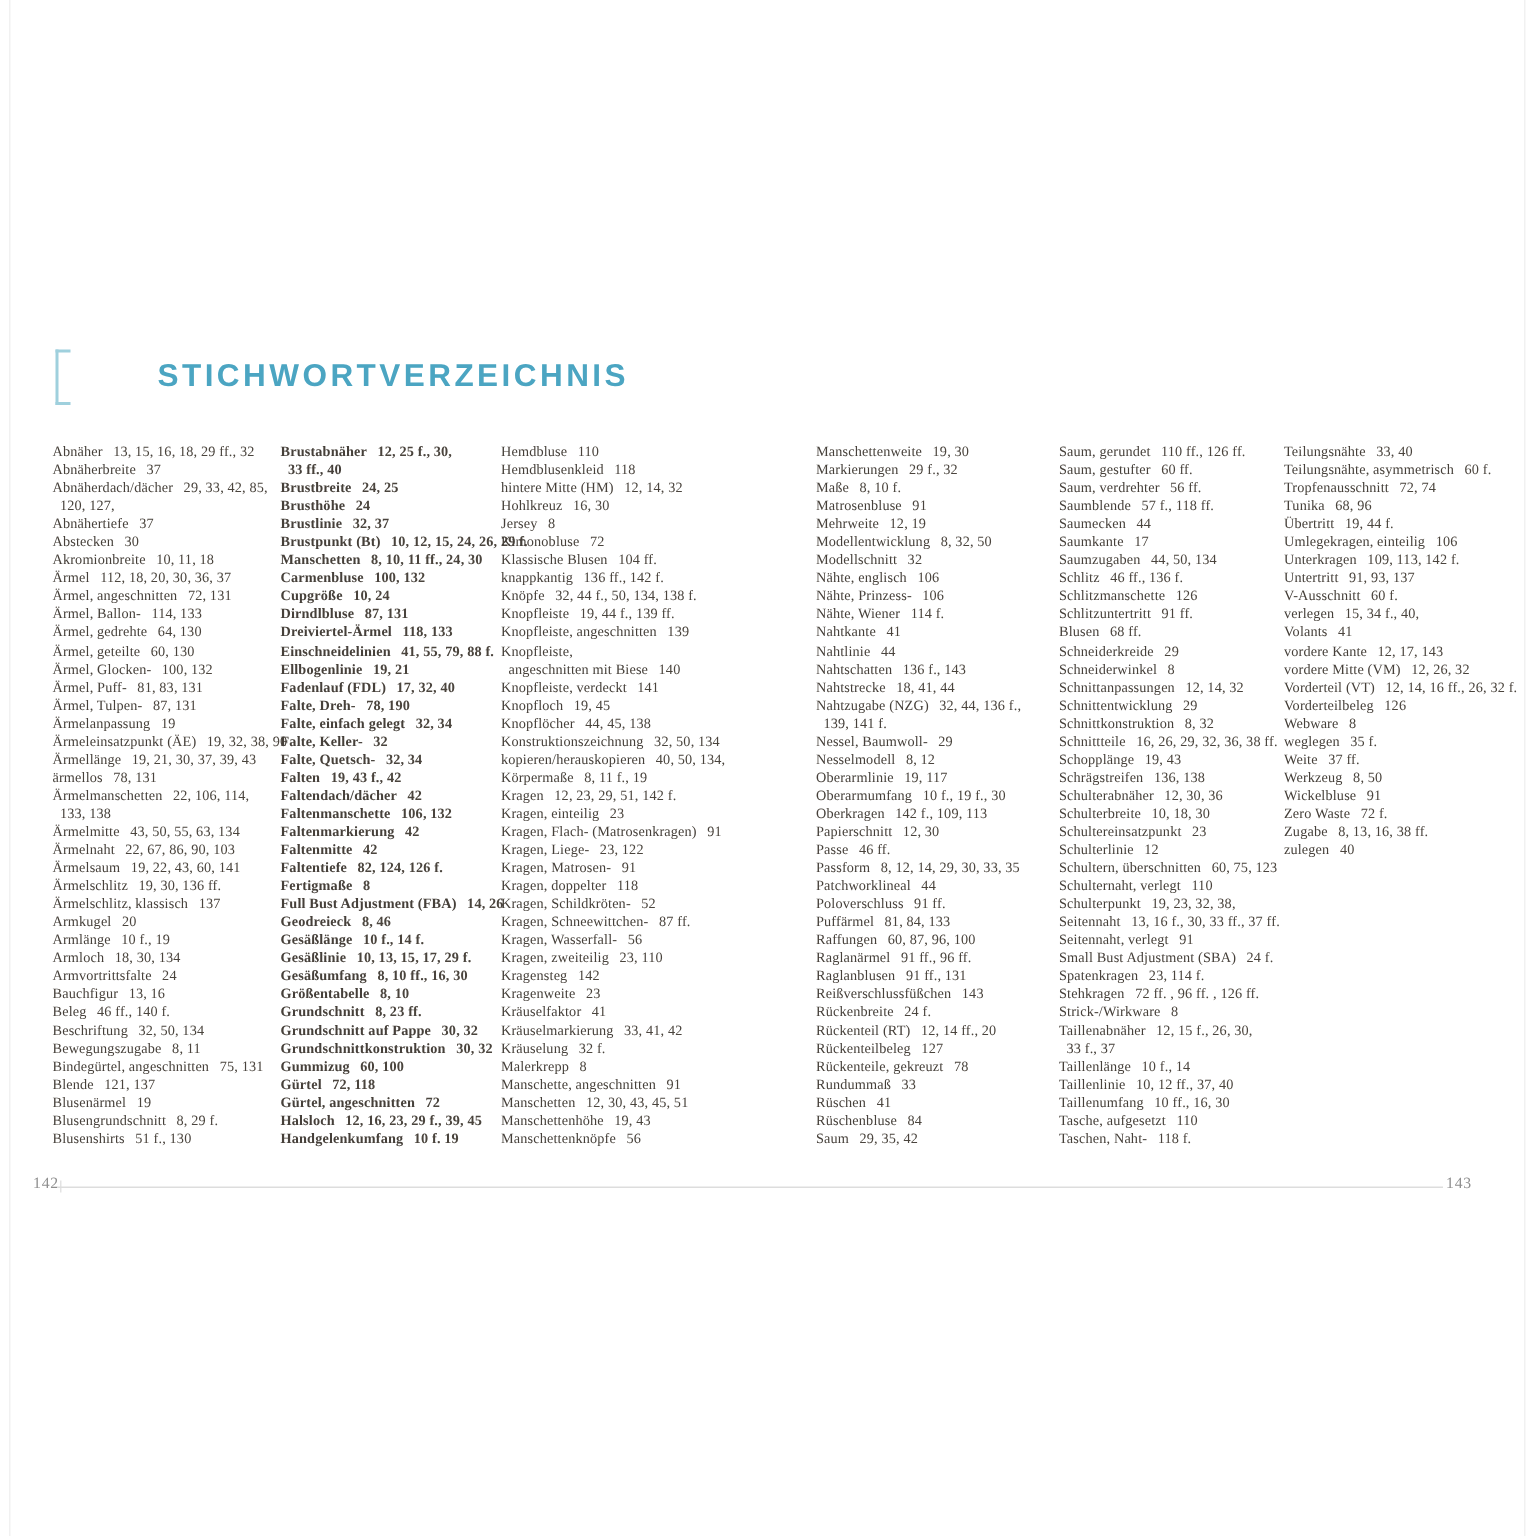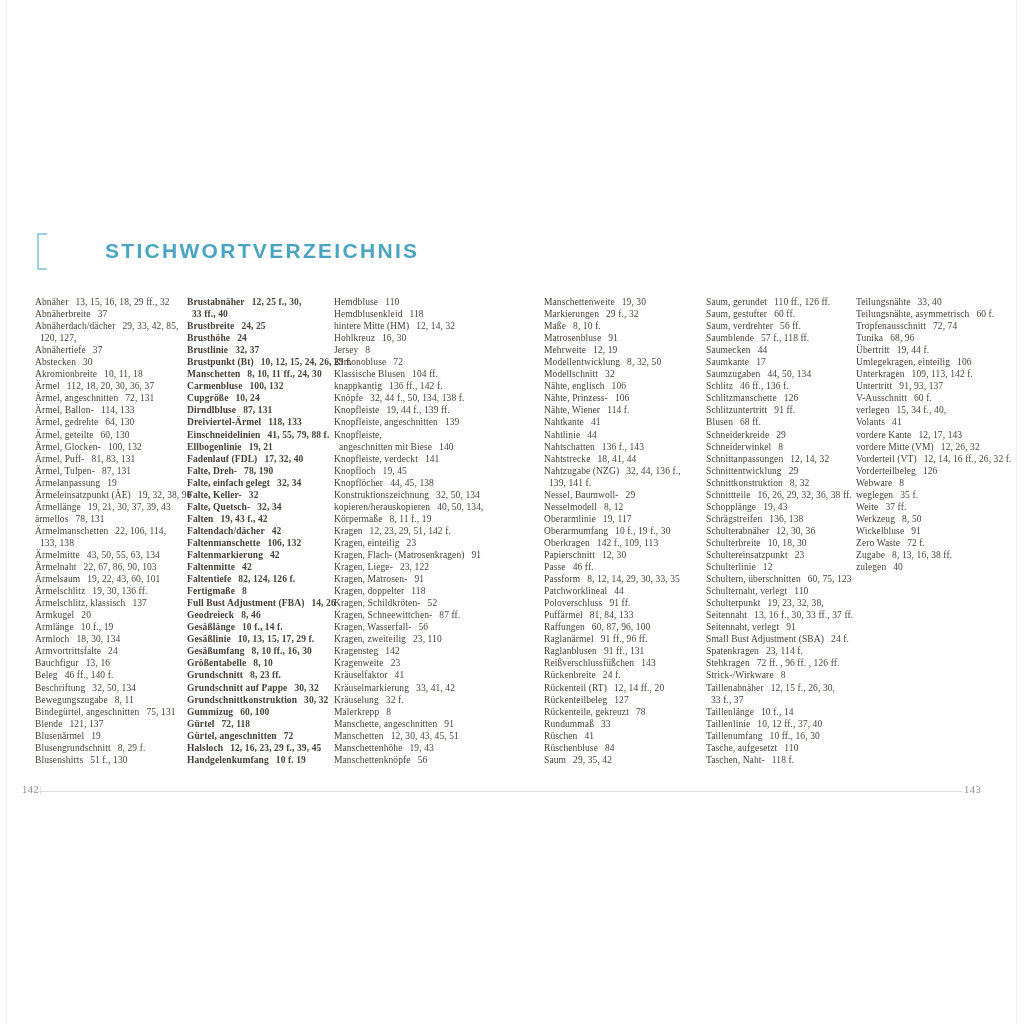--- a/index.html
+++ b/index.html
@@ -71,21 +71,21 @@
         <div class="line"><span class="term">Ärmel, Puff-</span><span class="pages">81, 83, 131</span></div>
         <div class="line"><span class="term">Ärmel, Tulpen-</span><span class="pages">87, 131</span></div>
         <div class="line"><span class="term">Ärmelanpassung</span><span class="pages">19</span></div>
         <div class="line"><span class="term">Ärmeleinsatzpunkt (ÄE)</span><span class="pages">19, 32, 38, 90</span></div>
         <div class="line"><span class="term">Ärmellänge</span><span class="pages">19, 21, 30, 37, 39, 43</span></div>
         <div class="line"><span class="term">ärmellos</span><span class="pages">78, 131</span></div>
         <div class="line"><span class="term">Ärmelmanschetten</span><span class="pages">22, 106, 114,</span></div>
         <div class="line cont"><span class="term">133, 138</span></div>
         <div class="line"><span class="term">Ärmelmitte</span><span class="pages">43, 50, 55, 63, 134</span></div>
         <div class="line"><span class="term">Ärmelnaht</span><span class="pages">22, 67, 86, 90, 103</span></div>
-        <div class="line"><span class="term">Ärmelsaum</span><span class="pages">19, 22, 43, 60, 101</span></div>
+        <div class="line"><span class="term">Ärmelsaum</span><span class="pages">19, 22, 43, 60, 141</span></div>
         <div class="line"><span class="term">Ärmelschlitz</span><span class="pages">19, 30, 136 ff.</span></div>
         <div class="line"><span class="term">Ärmelschlitz, klassisch</span><span class="pages">137</span></div>
         <div class="line"><span class="term">Armkugel</span><span class="pages">20</span></div>
         <div class="line"><span class="term">Armlänge</span><span class="pages">10 f., 19</span></div>
         <div class="line"><span class="term">Armloch</span><span class="pages">18, 30, 134</span></div>
         <div class="line"><span class="term">Armvortrittsfalte</span><span class="pages">24</span></div>
         <div class="line"><span class="term">Bauchfigur</span><span class="pages">13, 16</span></div>
         <div class="line"><span class="term">Beleg</span><span class="pages">46 ff., 140 f.</span></div>
         <div class="line"><span class="term">Beschriftung</span><span class="pages">32, 50, 134</span></div>
         <div class="line"><span class="term">Bewegungszugabe</span><span class="pages">8, 11</span></div>

